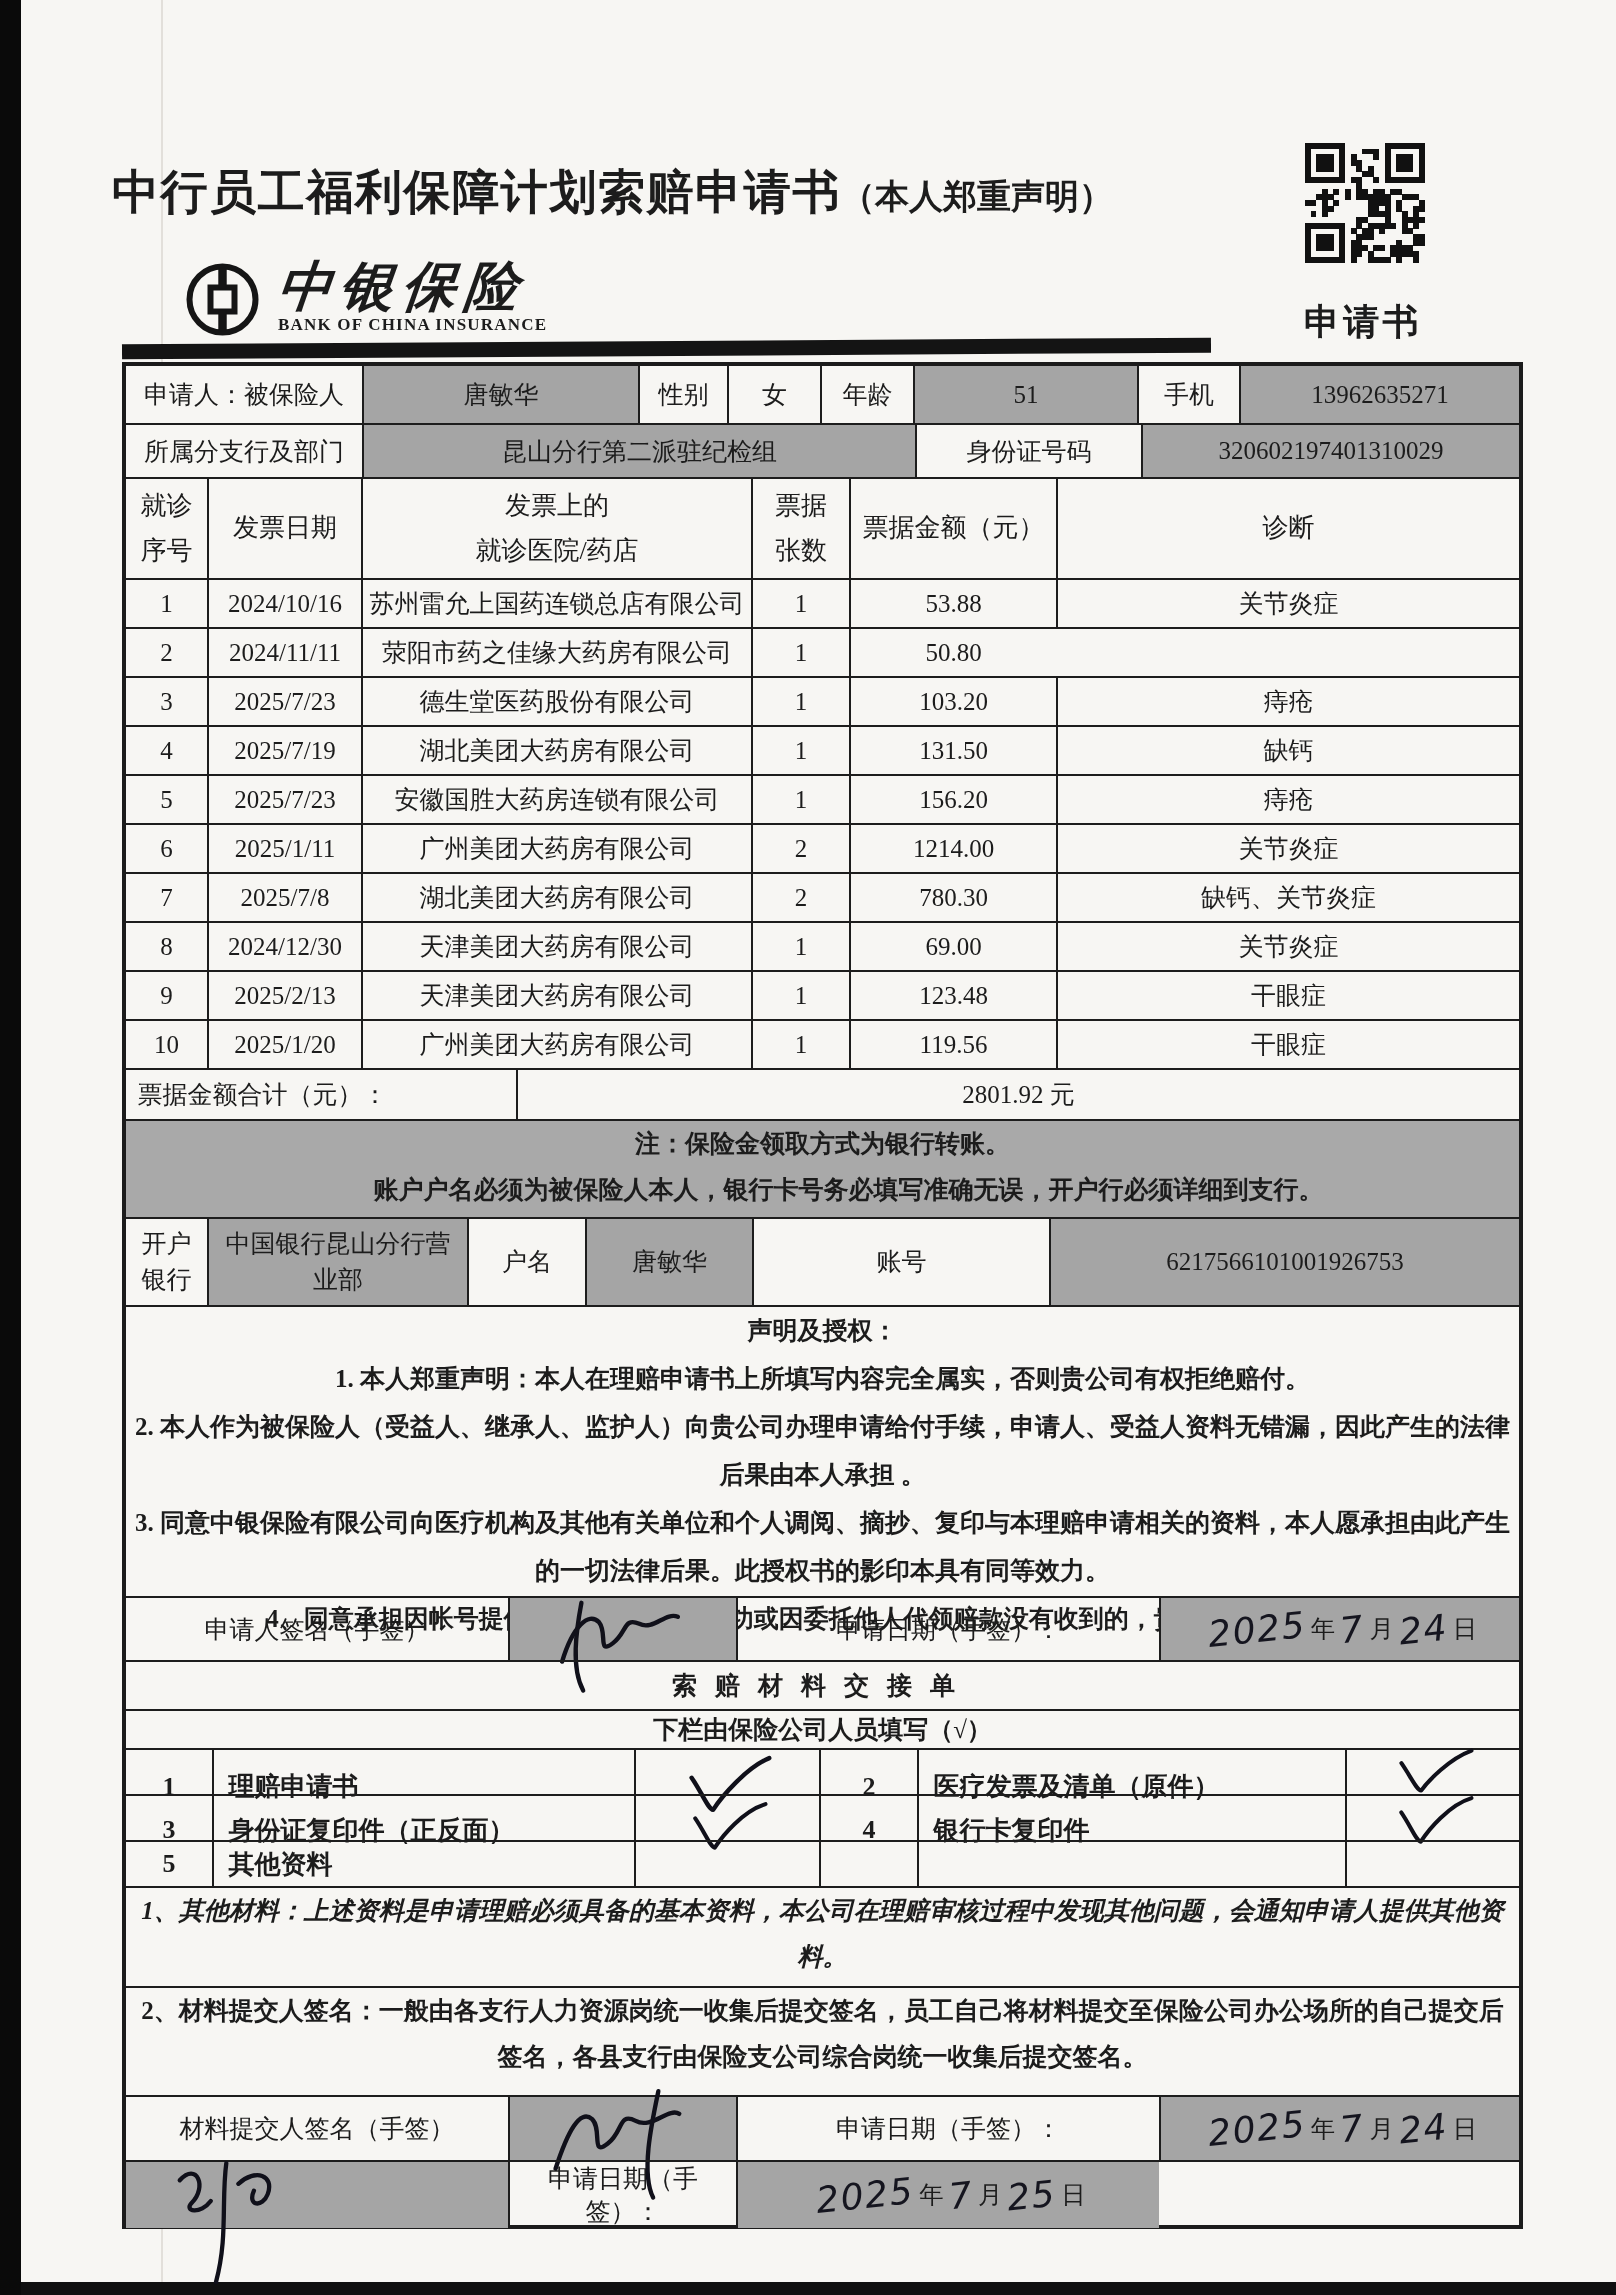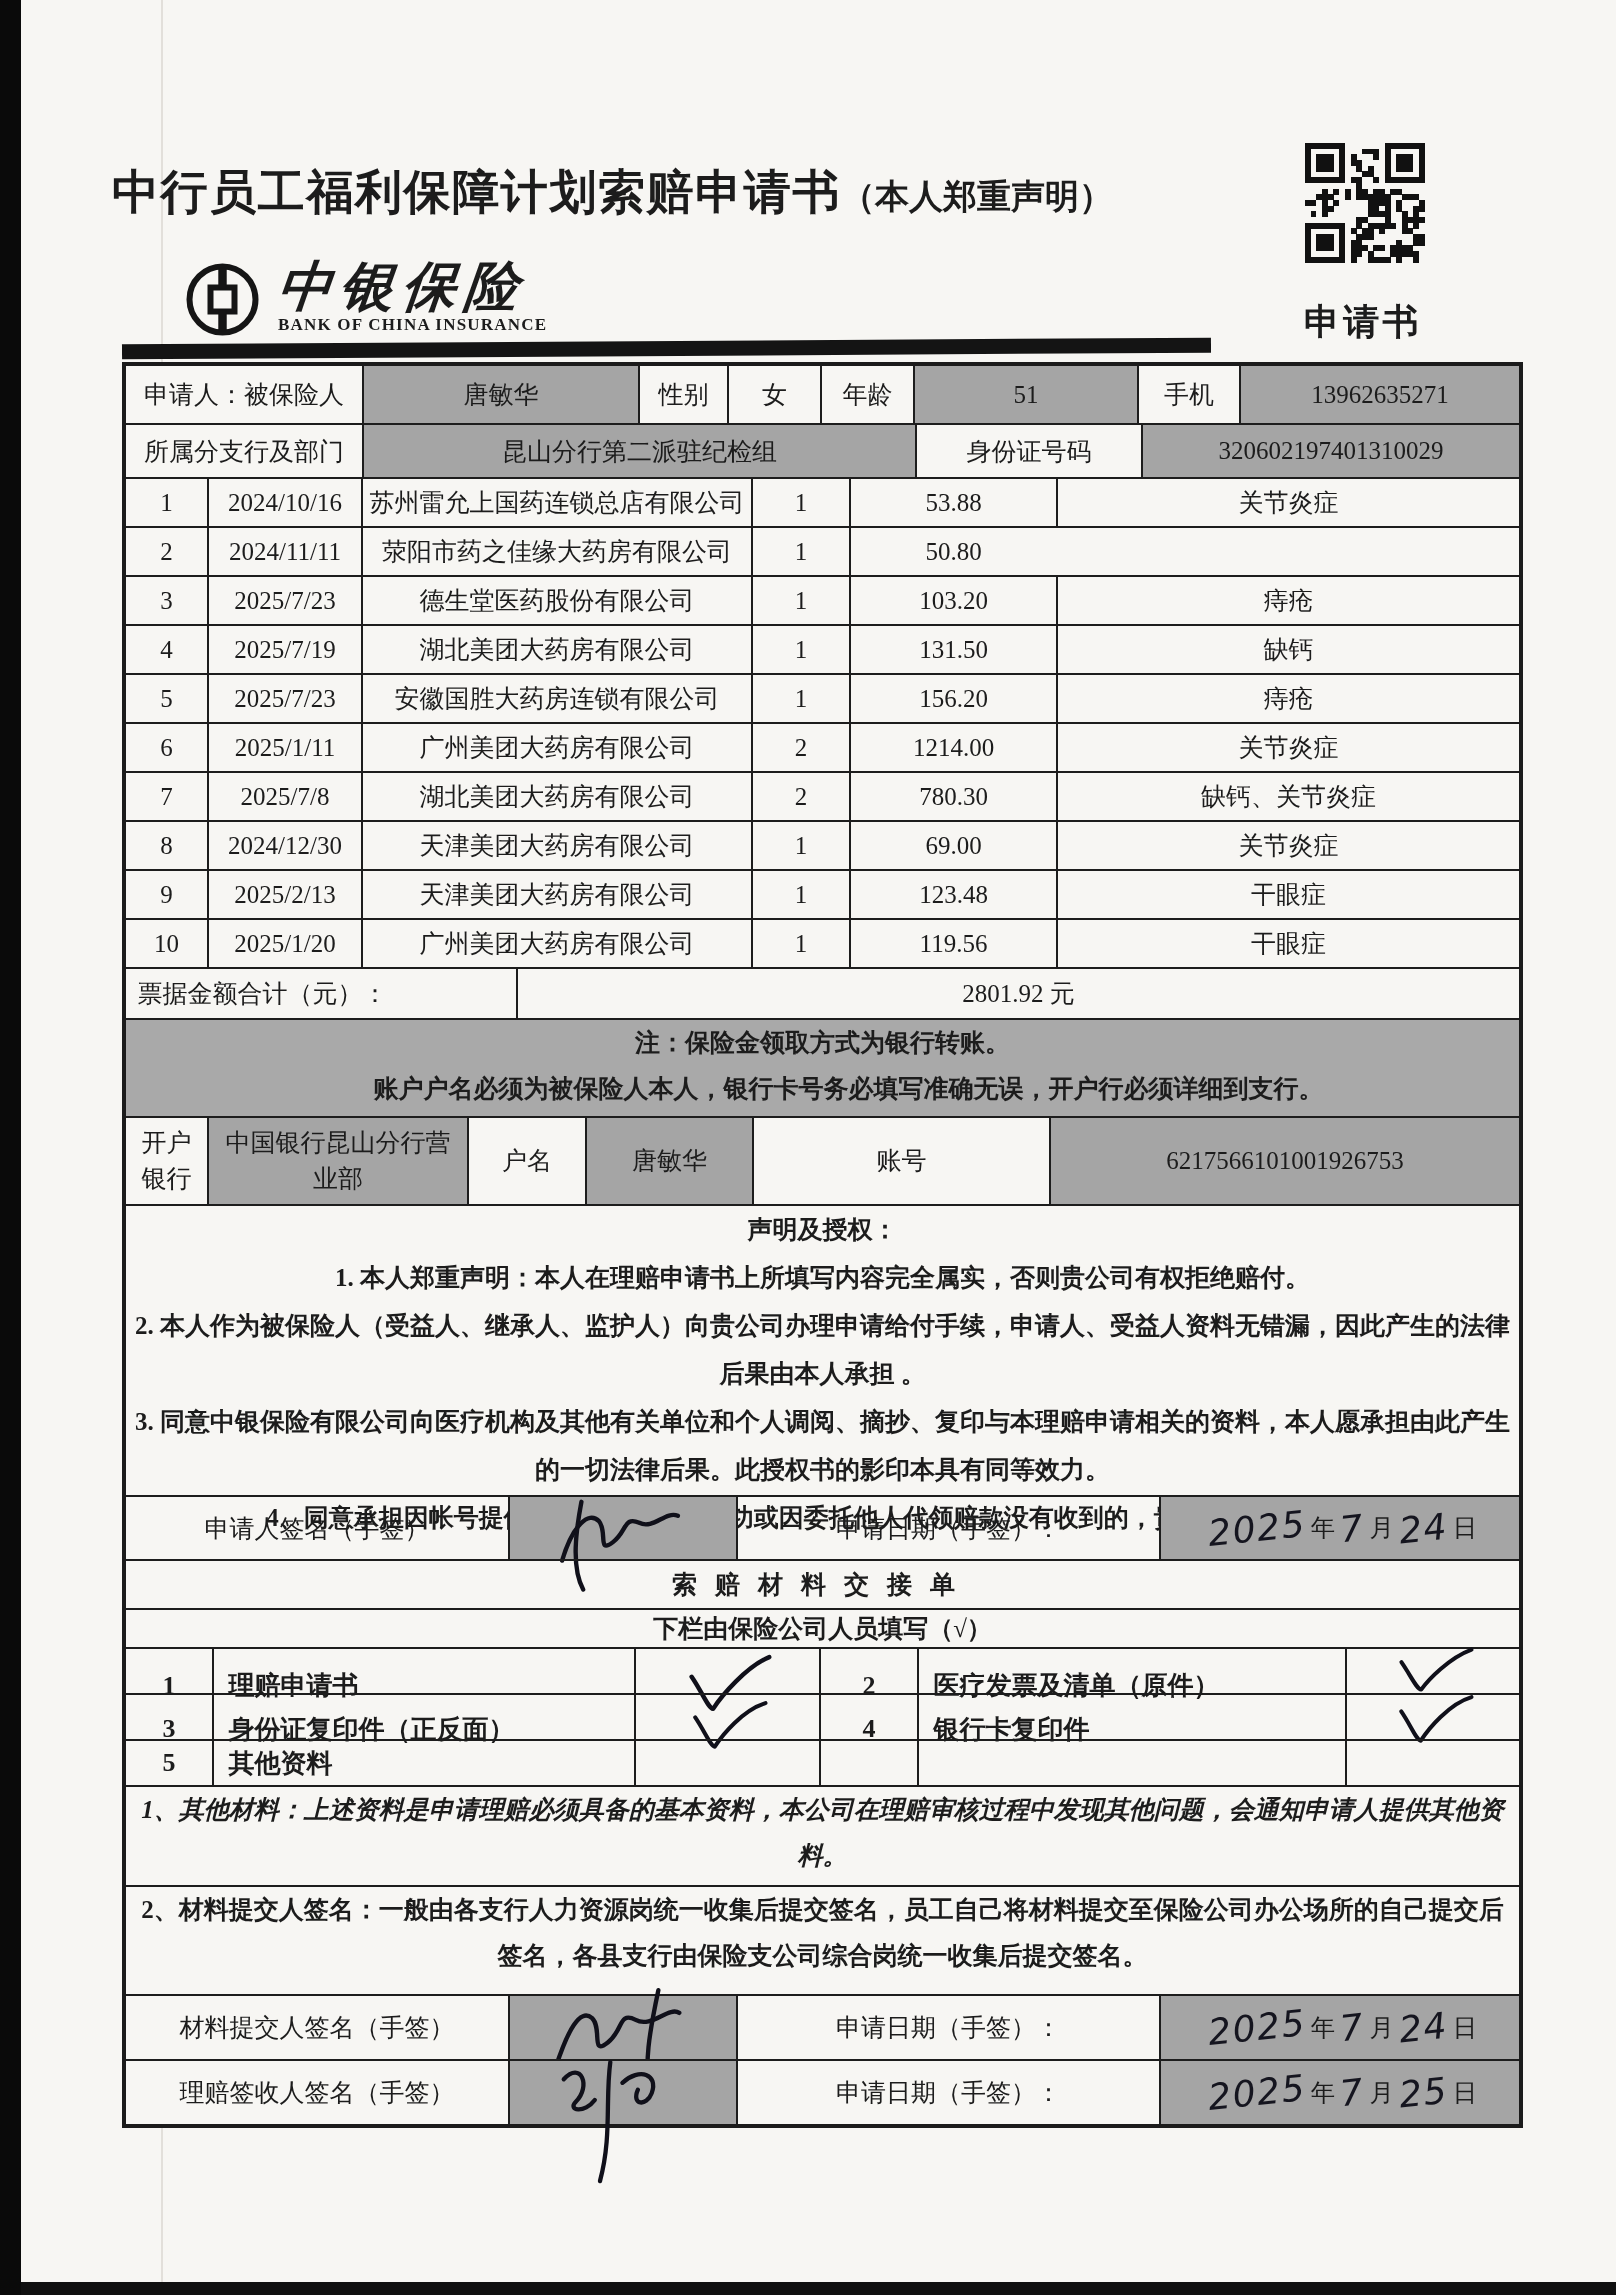--- a/index.html
+++ b/index.html
@@ -335,20 +335,37 @@
         <div class="g">13962635271</div>
       </div>
 
       <div class="row r-dept">
         <div>所属分支行及部门</div>
         <div class="g">昆山分行第二派驻纪检组</div>
         <div>身份证号码</div>
         <div class="g">320602197401310029</div>
       </div>
 
+      <div class="row r-invh">
+        <div>
+          <span>就诊</span>
+            <span>序号</span>
+        </div>
+        <div>发票日期</div>
+        <div>
+          <span>发票上的</span>
+            <span>就诊医院/药店</span>
+        </div>
+        <div>
+          <span>票据</span>
+            <span>张数</span>
+        </div>
+        <div>票据金额（元）</div>
+        <div>诊断</div>
+      </div>
 
       <div class="row r-inv">
         <div>1</div>
           <div>2024/10/16</div>
           <div>苏州雷允上国药连锁总店有限公司</div>
           <div>1</div>
           <div>53.88</div>
           <div>关节炎症</div>
       </div>
       <div class="row r-inv">
@@ -541,21 +558,20 @@
           <span class="hw">2025</span>
             <span class="unit">年</span>
           <span class="hw">7</span>
             <span class="unit">月</span>
           <span class="hw">24</span>
             <span class="unit">日</span>
         </div>
       </div>
 
       <div class="row r-bsig">
-        <div>理赔签收人签名（手签）</div>
         <div class="g sig-box">
           <svg class="sig-svg" width="163" height="138" viewBox="0 0 180 160">
             <path d="M30 34 C 50 12, 62 42, 44 60 C 34 70, 54 74, 66 58" stroke-width="5"></path>
             <path d="M84 14 C 78 58, 86 100, 72 152" stroke-width="5"></path>
             <path d="M98 38 C 118 20, 140 28, 132 50 C 126 66, 108 64, 116 46" stroke-width="5"></path>
           </svg>
         </div>
         <div>申请日期（手签）：</div>
         <div class="g date-cell">
           <span class="hw">2025</span>

